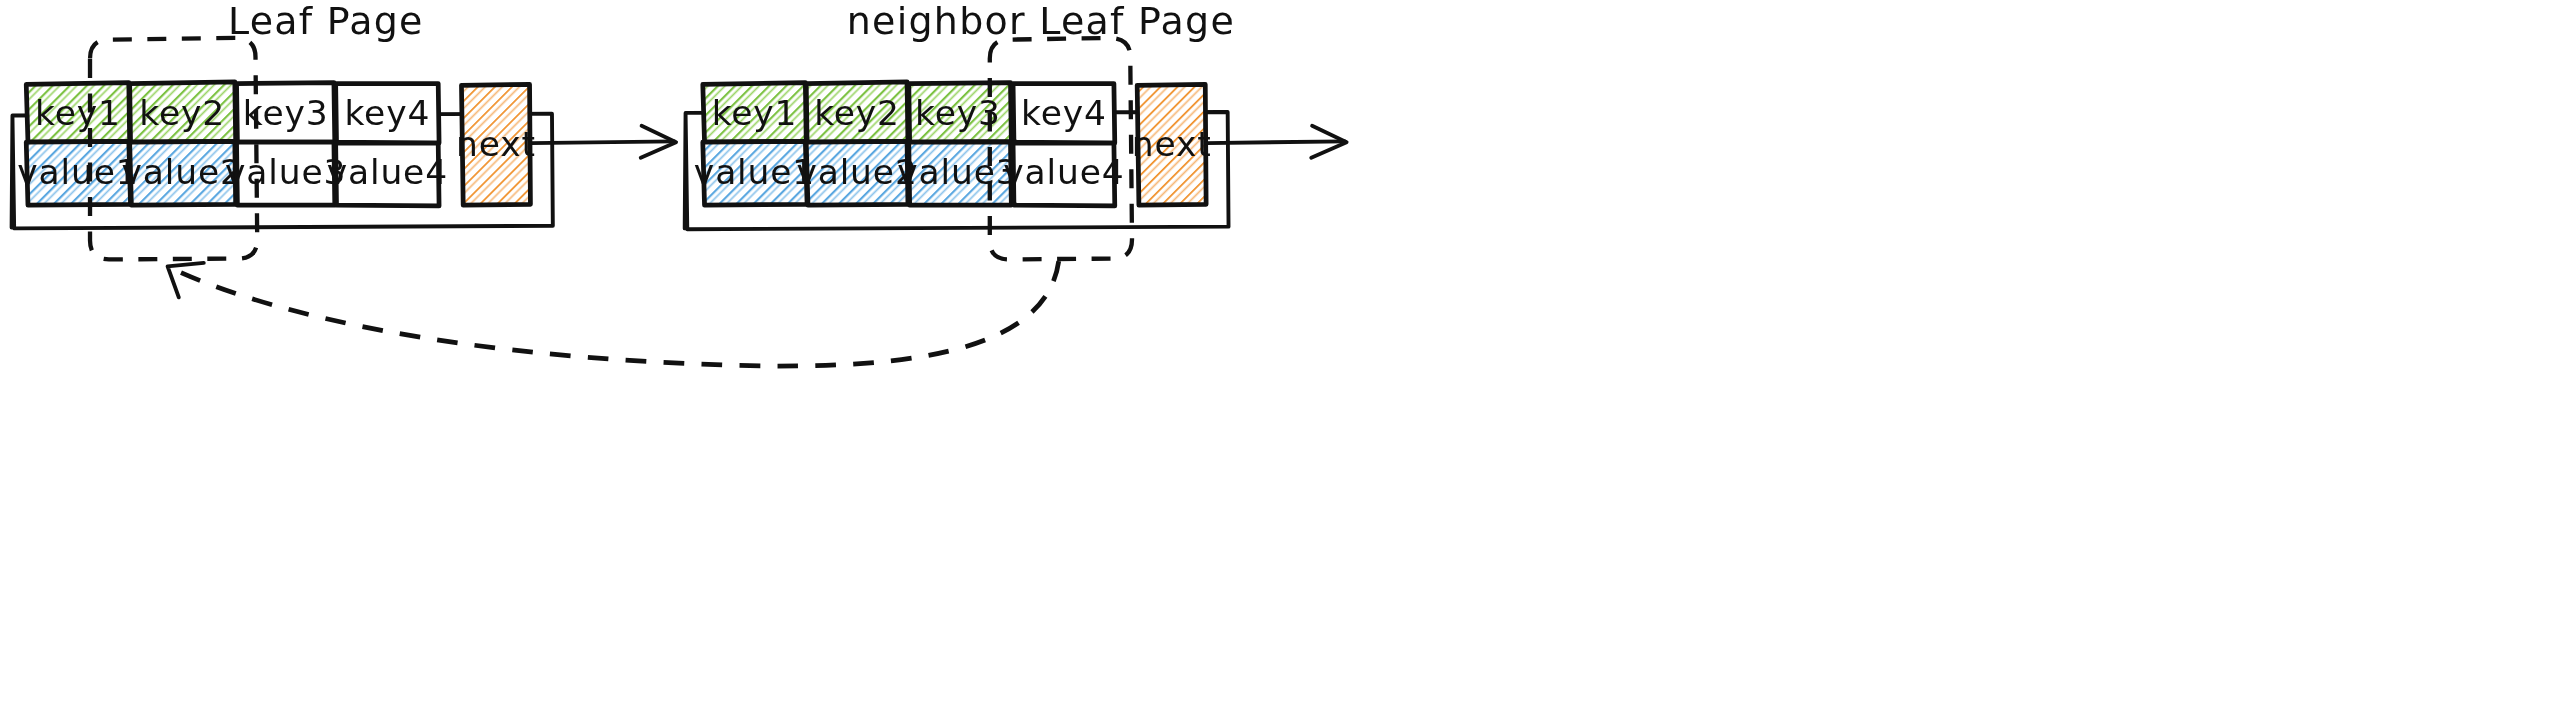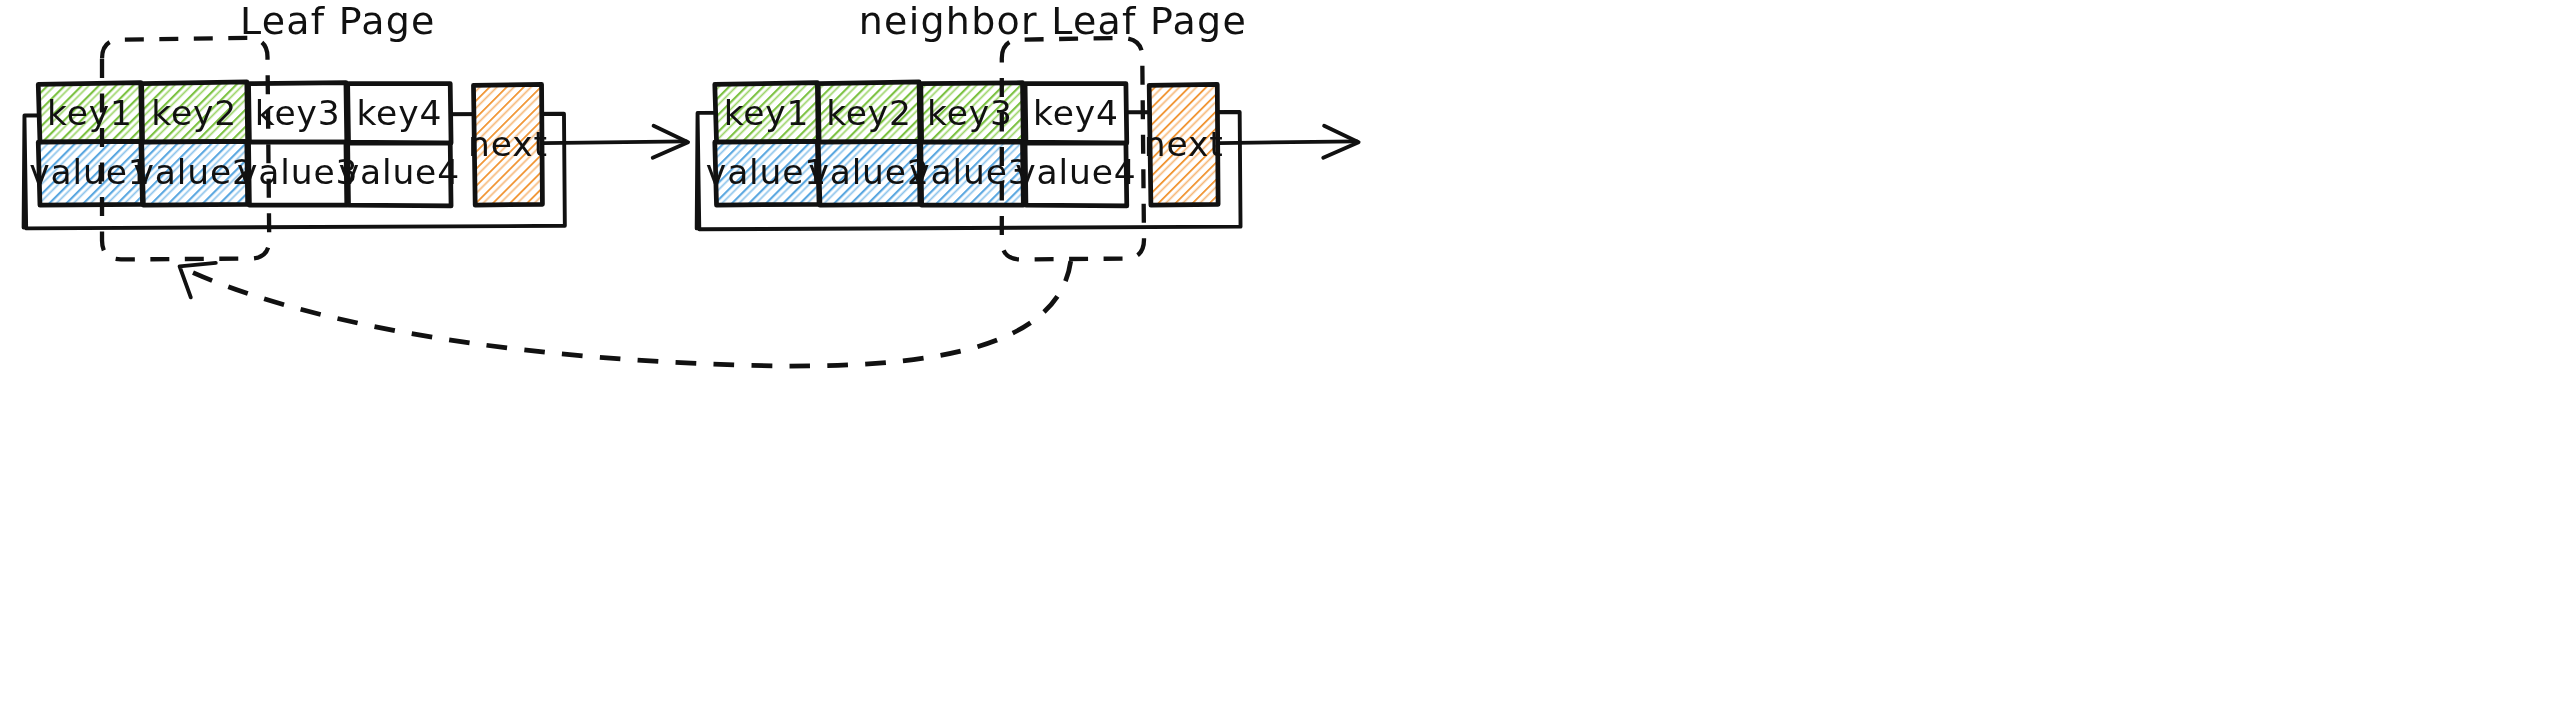--- a/index.html
+++ b/index.html
@@ -10,21 +10,20 @@
   body {
     width: 2576px;
     height: 705px;
     font-family: "DejaVu Sans", sans-serif;
     overflow: hidden;
   }
   #diagram-root {
     position: relative;
     width: 2060px;
     height: 705px;
-    margin-left: 12px;
   }
   svg.canvas {
     position: absolute;
     top: 0;
     left: 0;
     width: 2576px;
     height: 705px;
   }
   .sketch-stroke {
     fill: none;

